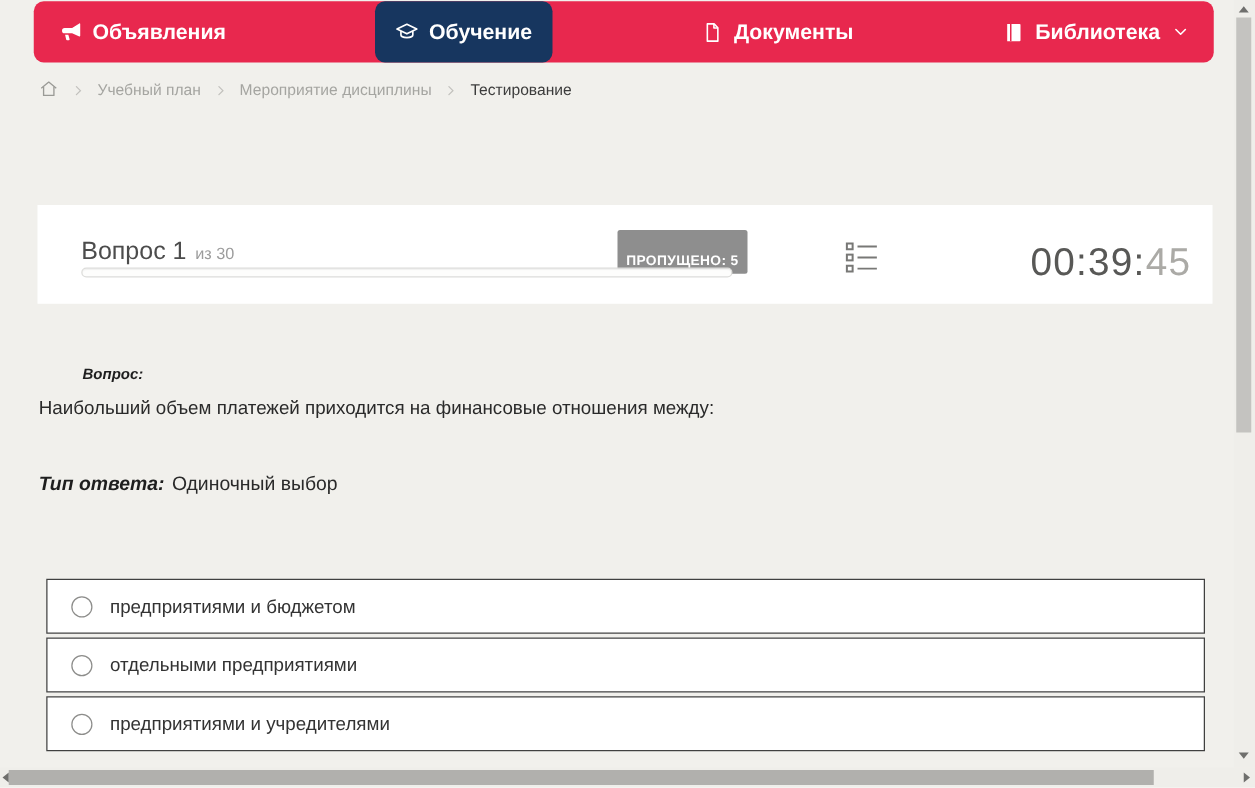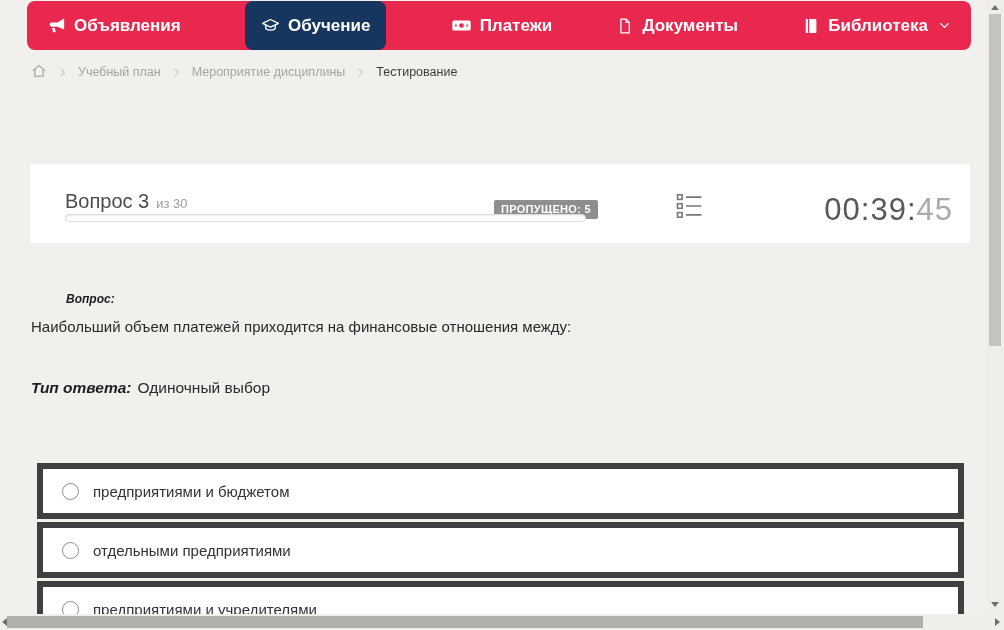--- a/index.html
+++ b/index.html
@@ -24,42 +24,42 @@
   .breadcrumb .sep { display:flex; align-items:center; }
 
   
   .page-title { position:absolute; left:27px; top:114px; width:944px; text-align:center;
                 font-size:25px; font-weight:bold; color:#e32350; }
 
   
   .qcard { position:absolute; left:30px; top:164px; width:940px; height:79px; background:#ffffff; }
   .qnum { position:absolute; left:35px; top:26px; font-size:20px; color:#4c4c4c; white-space:nowrap; }
   .qnum .total { font-size:13px; color:#9c9c9c; margin-left:7px; }
-  .badge { position:absolute; left:464px; top:36px; background:#8e8e8e; color:#fff;
-           font-size:11px; font-weight:bold; padding:3px 7px 4px; border-radius:2px;
+  .badge { position:absolute; left:464px; top:20px; background:#8e8e8e; color:#fff;
+           font-size:11px; font-weight:bold; padding:19px 7px 4px; border-radius:2px;
            letter-spacing:.3px; white-space:nowrap; }
   .progress { position:absolute; left:35px; top:50px; width:519px; height:6px;
               border:1px solid #dcdcda; border-radius:5px; background:#fdfdfc;
               box-shadow:inset 0 1px 1px rgba(0,0,0,.05); overflow:hidden; }
   .progress .fill { height:100%; background:#e8284e; width:0; }
   .qlist { position:absolute; left:646px; top:29px; cursor:pointer; }
   .timer { position:absolute; right:17px; top:28px; font-size:31px; font-weight:300;
            color:#585856; letter-spacing:1px; white-space:nowrap; }
   .timer .sec { color:#abaaa6; }
 
   
   .q-label { position:absolute; left:31px; top:292px; font-size:12px; font-style:italic;
              font-weight:bold; color:#1e1e1e;margin-left:35px; }
   .q-text  { position:absolute; left:31px; top:318px; font-size:15px; color:#2a2a2a; }
   .q-type  { position:absolute; left:31px; top:379px; font-size:15.5px; color:#2a2a2a; }
   .q-type .tlabel { font-style:italic; font-weight:bold; color:#1e1e1e; margin-right:6px; }
 
   
   .options { position:absolute; left:37px; top:463px; width:927px; }
-  .option { height:56px; border:6px solid #404040; background:#fff; display:flex;
+  .option { height:44px; border:1px solid #404040; background:#fff; display:flex;
             align-items:center; padding-left:19px; margin-bottom:3px; box-sizing:border-box;
             cursor:pointer; }
   .radio { width:15px; height:15px; border:1px solid #8d8d8b; border-radius:50%;
            background:#fff; margin-right:14px; flex:none; }
   .option-label { font-size:15px; color:#333; }
 
   
   .vscroll { position:absolute; top:0; right:0; width:17px; height:614px;
              background:#efeeea; z-index:20; }
   .vscroll .thumb { position:absolute; top:14px; left:2px; right:3px; height:332px;
@@ -96,31 +96,20 @@
       <span class="ic">
         <svg viewBox="0 0 24 24" width="19" height="19" fill="none" stroke="currentColor" stroke-width="1.7" stroke-linejoin="round" stroke-linecap="round">
             <path d="M2 9.2 12 4.4l10 4.8-10 4.8z"></path>
             <path d="M6 11.8v3.4c0 1.4 2.7 2.6 6 2.6s6-1.2 6-2.6v-3.4"></path>
           </svg>
       </span>
       <span>Обучение</span>
     </div>
     <div class="nav-item">
       <span class="ic">
-        <svg viewBox="0 0 24 24" width="21" height="21">
-            <rect x="1.5" y="6.2" width="21" height="11.6" rx="1.8" fill="currentColor"></rect>
-            <circle cx="12" cy="12" r="2.7" fill="#e8284e"></circle>
-            <rect x="4.7" y="10.8" width="1.8" height="2.4" fill="#e8284e"></rect>
-            <rect x="17.5" y="10.8" width="1.8" height="2.4" fill="#e8284e"></rect>
-          </svg>
-      </span>
-      <span>Платежи</span>
-    </div>
-    <div class="nav-item">
-      <span class="ic">
         <svg viewBox="0 0 24 24" width="18" height="18" fill="none" stroke="currentColor" stroke-width="1.7" stroke-linejoin="round">
             <path d="M6.5 2.8h7.2l4 4.2v14.2H6.5z"></path>
             <path d="M13.5 2.8v4.4h4.2"></path>
           </svg>
       </span>
       <span>Документы</span>
     </div>
     <div class="nav-item">
       <span class="ic">
         <svg viewBox="0 0 24 24" width="18" height="18">
@@ -160,21 +149,21 @@
       <svg viewBox="0 0 24 24" width="11" height="11" fill="none" stroke="#c2c1bd" stroke-width="2.2" stroke-linecap="round">
           <path d="M9 5l7 7-7 7"></path>
         </svg>
     </span>
     <span class="crumb current">Тестирование</span>
   </div>
 
 
   <div class="qcard">
     <div class="qnum">
-      <span>Вопрос 3</span><span class="total">из 30</span>
+      <span>Вопрос 1</span><span class="total">из 30</span>
     </div>
     <div class="badge">ПРОПУЩЕНО: 5</div>
     <div class="progress">
       <div class="fill" style="width: 0%;"></div>
     </div>
     <div class="qlist">
       <svg viewBox="0 0 26 26" width="26" height="26" fill="none" stroke="#787876" stroke-width="1.6">
           <rect x="1.5" y="1.8" width="4.6" height="4.6"></rect>
           <rect x="1.5" y="10.7" width="4.6" height="4.6"></rect>
           <rect x="1.5" y="19.6" width="4.6" height="4.6"></rect>

